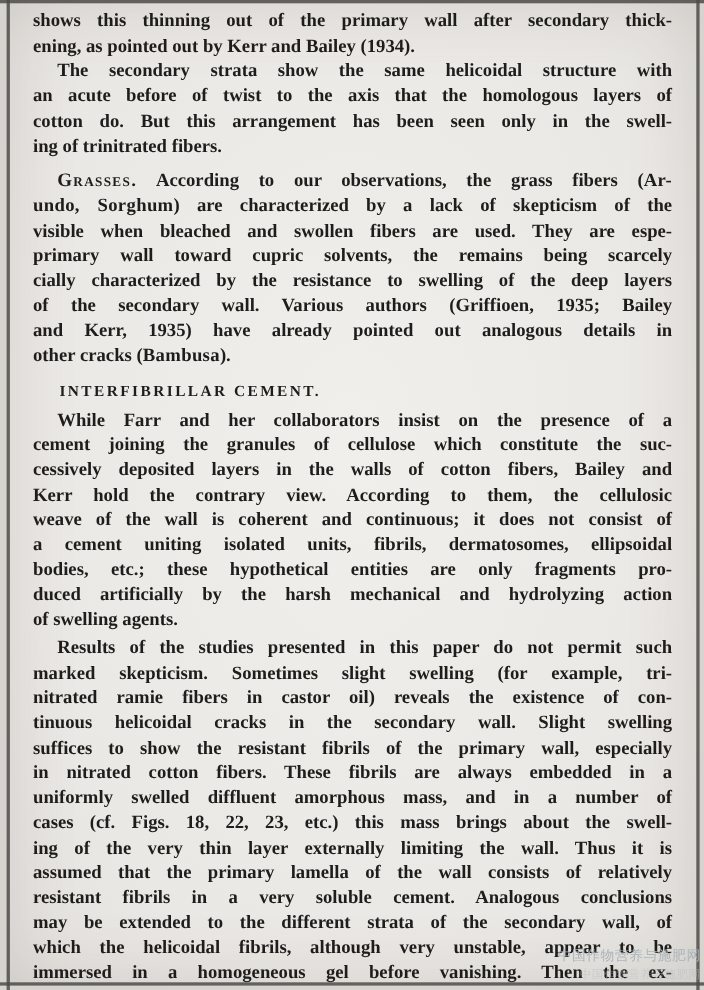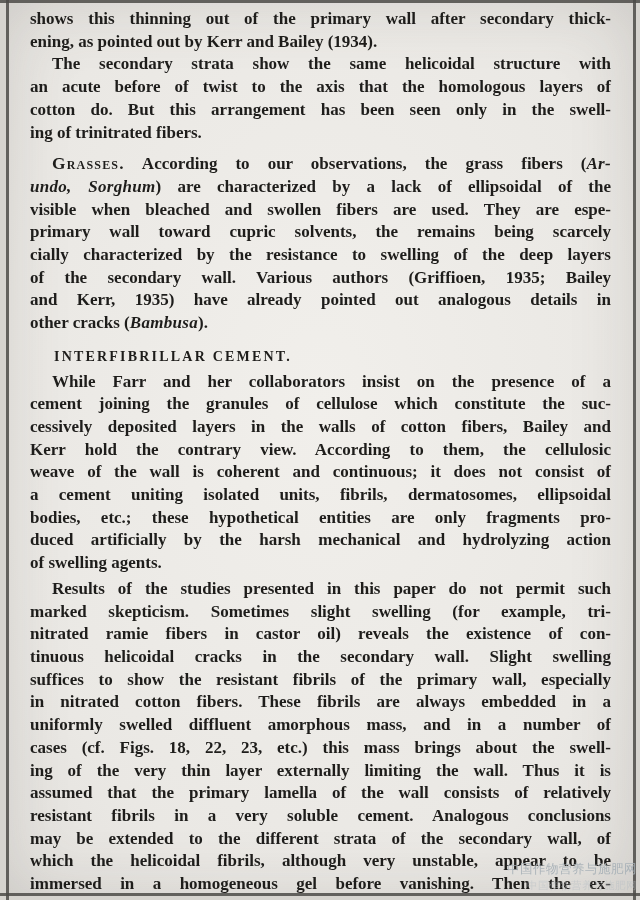--- a/index.html
+++ b/index.html
@@ -41,21 +41,21 @@
   .line.indent{padding-left:22px;}
   .line.heading{
     text-align-last:left;
     font-size:14px;
     letter-spacing:2.2px;
     line-height:22.7px;
     padding-left:24px;
     margin-bottom:2px;
   }
   .seg{white-space:normal;}
-  .seg.it{font-style:italic;letter-spacing:.3px;}
+  .seg.it{letter-spacing:.3px;}
   .seg.sc{font-variant:small-caps;letter-spacing:1.2px;font-size:1.02em;}
 
   .watermark{
     position:absolute;right:3px;top:861px;
     text-align:right;
     font-family:Liberation Mono, monospace;
     pointer-events:none;
   }
   .watermark .wm1{
     font-size:12.5px;color:#a9b2b8;opacity:.95;letter-spacing:.5px;
@@ -78,21 +78,21 @@
   <div class="edge bottom"></div>
 
   <div class="text-block">
       <div class="line"><span class="seg">shows this thinning out of the primary wall after secondary thick-</span></div>
       <div class="line last"><span class="seg">ening, as pointed out by Kerr and Bailey (1934).</span></div>
       <div class="line indent"><span class="seg">The secondary strata show the same helicoidal structure with</span></div>
       <div class="line"><span class="seg">an acute before of twist to the axis that the homologous layers of</span></div>
       <div class="line"><span class="seg">cotton do. But this arrangement has been seen only in the swell-</span></div>
       <div class="line last"><span class="seg">ing of trinitrated fibers.</span></div>
       <div class="line indent" style="margin-top: 9px;"><span class="seg sc">Grasses.</span><span class="seg"> According to our observations, the grass fibers (</span><span class="seg it">Ar-</span></div>
-      <div class="line"><span class="seg it">undo, Sorghum</span><span class="seg">) are characterized by a lack of ellipsoidal of the</span></div>
+      <div class="line"><span class="seg it">undo, Sorghum</span><span class="seg">) are characterized by a lack of skepticism of the</span></div>
       <div class="line"><span class="seg">visible when bleached and swollen fibers are used. They are espe-</span></div>
       <div class="line"><span class="seg">primary wall toward cupric solvents, the remains being scarcely</span></div>
       <div class="line"><span class="seg">cially characterized by the resistance to swelling of the deep layers</span></div>
       <div class="line"><span class="seg">of the secondary wall. Various authors (Griffioen, 1935; Bailey</span></div>
       <div class="line"><span class="seg">and Kerr, 1935) have already pointed out analogous details in</span></div>
       <div class="line last"><span class="seg">other cracks (</span><span class="seg it">Bambusa</span><span class="seg">).</span></div>
       <div class="line heading" style="margin-top: 11px;"><span class="seg">INTERFIBRILLAR CEMENT.</span></div>
       <div class="line indent" style="margin-top: 2px;"><span class="seg">While Farr and her collaborators insist on the presence of a</span></div>
       <div class="line"><span class="seg">cement joining the granules of cellulose which constitute the suc-</span></div>
       <div class="line"><span class="seg">cessively deposited layers in the walls of cotton fibers, Bailey and</span></div>

